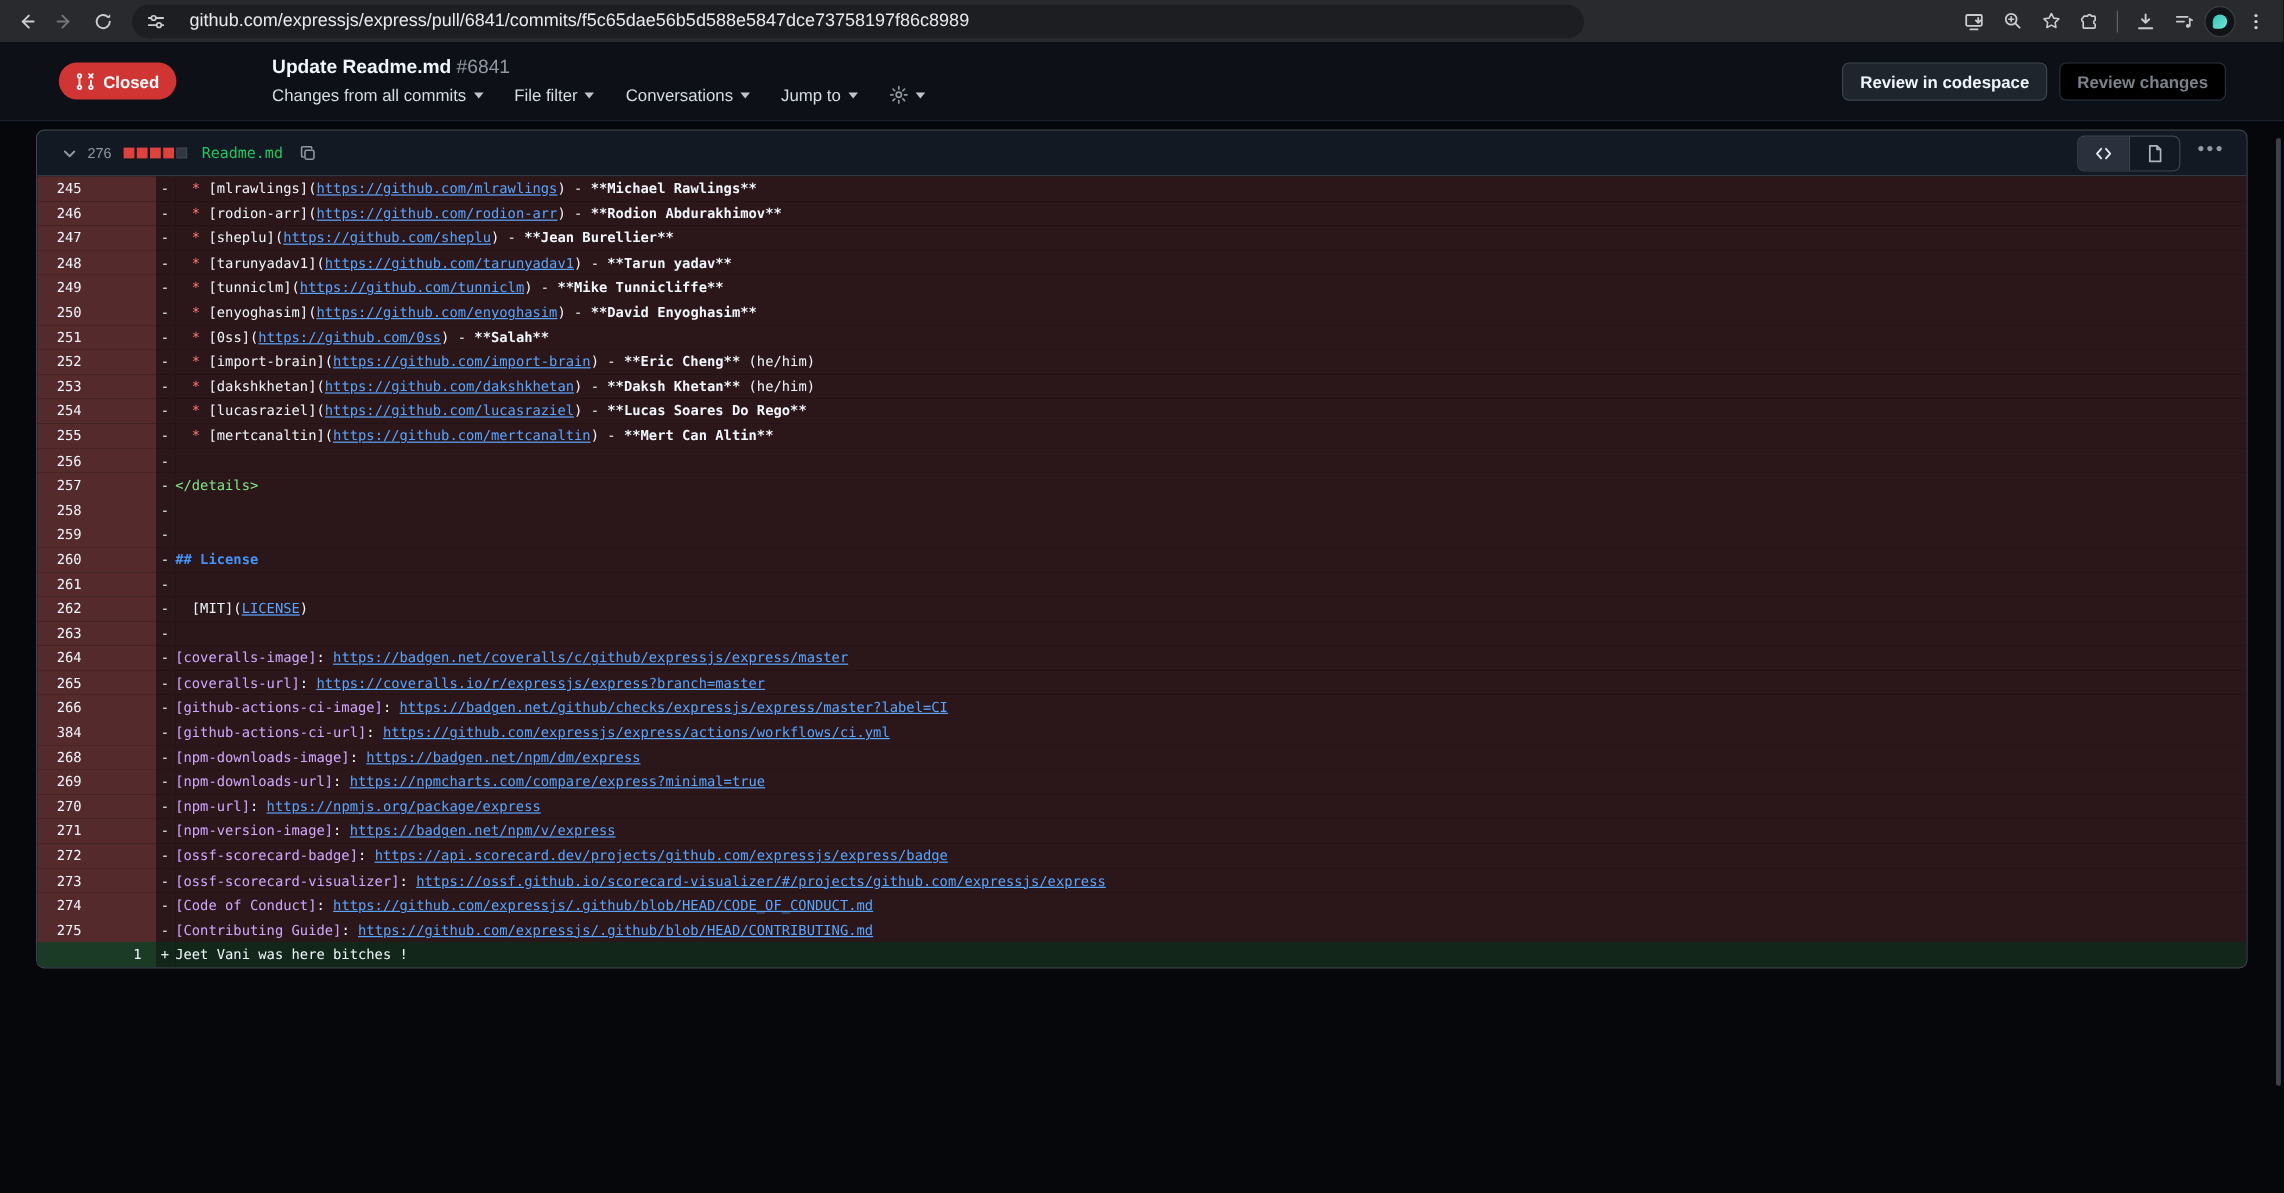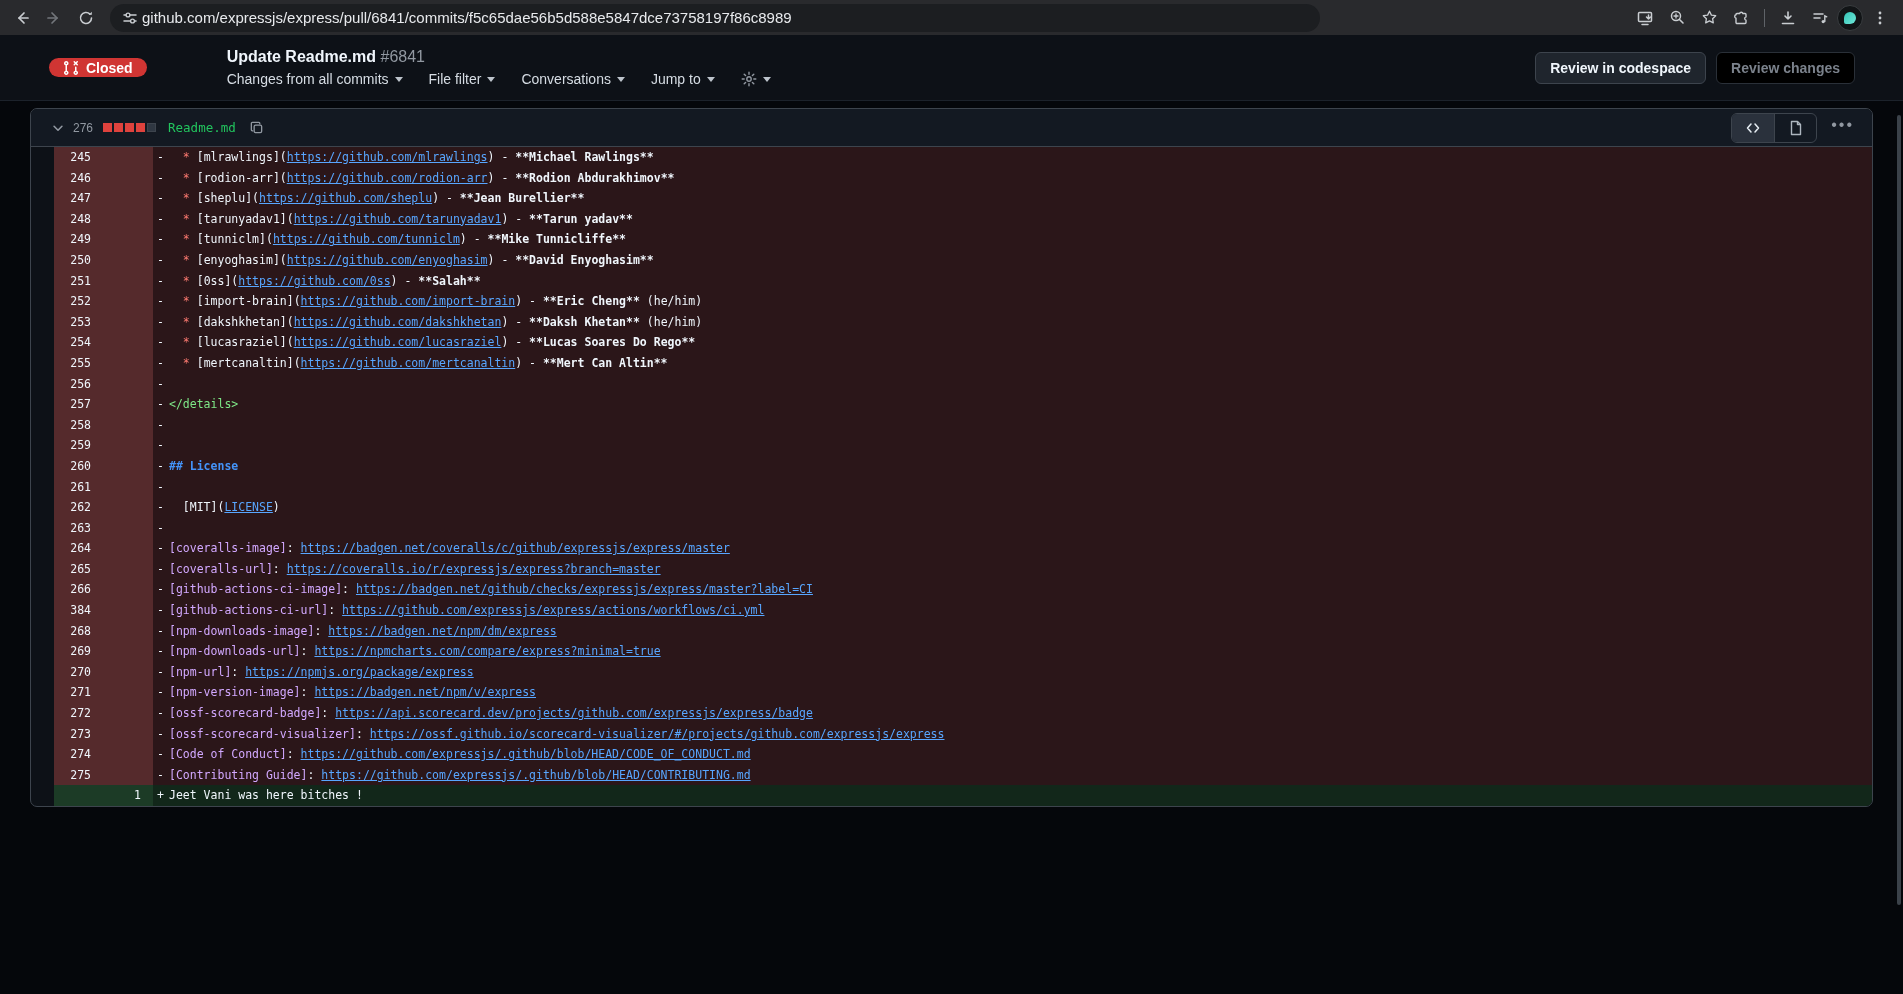--- a/index.html
+++ b/index.html
@@ -2,31 +2,31 @@
 <html><head>
 <meta charset="utf-8">
 <style>
   * { margin:0; padding:0; box-sizing:border-box; }
   html,body { width:1903px; height:994px; overflow:hidden; background:#05070b; font-family:"Liberation Sans","DejaVu Sans",sans-serif; }
 
   
   .chrome { height:35px; background:#292a2d; display:flex; align-items:center; padding:0 8px; gap:4px; }
   .chrome .navbtn { width:28px; height:28px; display:flex; align-items:center; justify-content:center; border-radius:50%; color:#c9cdd1; flex:none; }
   .chrome .navbtn.dim { color:#72767b; }
-  .omnibox { flex:1; height:28px; background:#1c1e21; border-radius:14px; display:flex; align-items:center; padding:0 12px; gap:4px; margin:0 6px; max-width:1210px; }
+  .omnibox { flex:1; height:28px; background:#1c1e21; border-radius:14px; display:flex; align-items:center; padding:0 12px; gap:20px; margin:0 6px; max-width:1210px; }
   .omnibox .url { color:#e8eaed; font-size:15px; white-space:nowrap; overflow:hidden; }
   .chrome-right { display:flex; align-items:center; gap:2px; margin-left:auto; }
   .chrome-right .navbtn { width:30px; height:30px; }
   .vdiv { width:1px; height:18px; background:#5f6368; margin:0 6px; flex:none; }
   .avatar { width:26px; height:26px; border-radius:50%; background:#111416; border:1px solid #3a3d40; display:flex; align-items:center; justify-content:center; flex:none; }
   .avatar .dotglyph { width:12px; height:12px; border-radius:50% 50% 50% 2px; background:linear-gradient(135deg,#35c4b5,#6ee7d8); }
 
   
   .gh-header { height:66px; background:#0d1117; border-bottom:1px solid #1c222b; display:flex; align-items:center; padding:0 48px 0 49px; }
-  .state-badge { display:flex; align-items:center; gap:7px; background:#d03533; color:#fff; font-weight:bold; font-size:14px; border-radius:999px; padding:0 14px; height:19px; flex:none; }
+  .state-badge { display:flex; align-items:center; gap:7px; background:#d03533; color:#fff; font-weight:bold; font-size:14px; border-radius:999px; padding:0 14px; height:31px; flex:none; }
   .state-badge svg { flex:none; }
   .title-col { margin-left:80px; display:flex; flex-direction:column; gap:5px; }
   .pr-title { font-size:16px; font-weight:bold; color:#f0f6fc; }
   .pr-number { color:#9198a1; font-weight:normal; }
   .pr-nav { display:flex; align-items:center; gap:26px; }
   .pr-nav .navitem { display:flex; align-items:center; gap:6px; color:#d6dde4; font-size:14px; cursor:pointer; }
   .caret { width:0; height:0; border-left:4px solid transparent; border-right:4px solid transparent; border-top:5px solid #bdc4cc; display:inline-block; }
   .hdr-actions { margin-left:auto; display:flex; gap:10px; }
   .btn { height:32px; border-radius:6px; font-size:14px; font-weight:bold; padding:0 14px; display:flex; align-items:center; font-family:inherit; }
   .btn-codespace { background:#1f252d; border:1px solid #3d444d; color:#f0f6fc; cursor:pointer; }
@@ -45,21 +45,21 @@
   .copy-btn { color:#9198a1; display:flex; cursor:pointer; }
   .file-head-right { margin-left:auto; display:flex; align-items:center; gap:10px; }
   .view-group { display:flex; border:1px solid #3d444d; border-radius:6px; overflow:hidden; }
   .view-group .vbtn { width:42px; height:28px; display:flex; align-items:center; justify-content:center; color:#adb6bf; cursor:pointer; background:transparent; }
   .view-group .vbtn.sel { background:#2a313c; color:#e6edf3; }
   .view-group .vbtn + .vbtn { border-left:1px solid #3d444d; }
   .kebab { color:#9198a1; font-size:16px; letter-spacing:2px; padding:0 8px 6px 4px; cursor:pointer; }
 
   
   .diff-body { font-family:"DejaVu Sans Mono",monospace; font-size:11.5px; }
-  .diff-row { display:flex; height:20.6px; line-height:20.6px;margin-left:23px; }
+  .diff-row { display:flex; height:20.6px; line-height:20.6px; }
   .cell-old, .cell-new { flex:none; text-align:right; padding-right:12px; color:#f0f6fc; }
   .cell-old { width:49px; } .cell-new { width:50px; }
   .cell-marker { flex:none; width:16px; padding-left:4px; color:#f0f6fc; }
   .cell-code { flex:1; white-space:pre; overflow:hidden; }
   .row-del .cell-old, .row-del .cell-new { background:#552a2c; }
   .row-del .cell-marker, .row-del .cell-code { background:#2b1619; }
   .row-add .cell-old, .row-add .cell-new { background:#1c3b26; }
   .row-add .cell-marker, .row-add .cell-code { background:#12271a; }
   .seg-t { color:#f0f6fc; }
   .seg-s { color:#ff7b72; }

